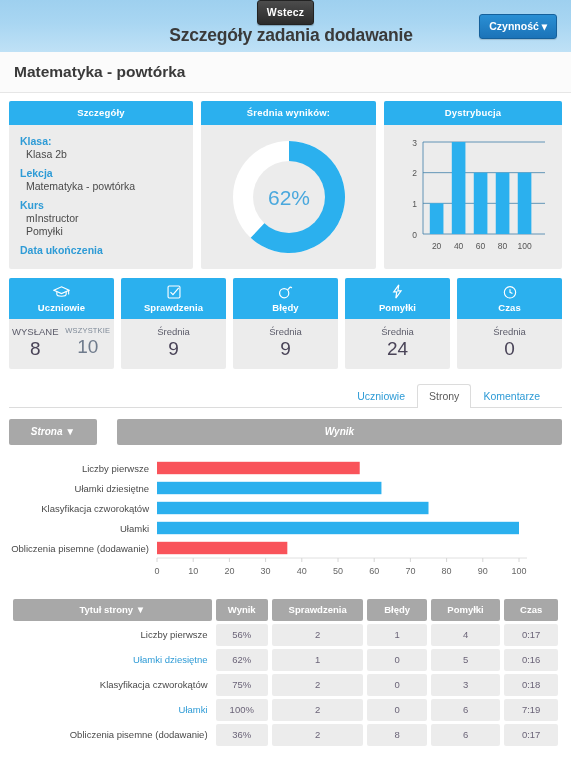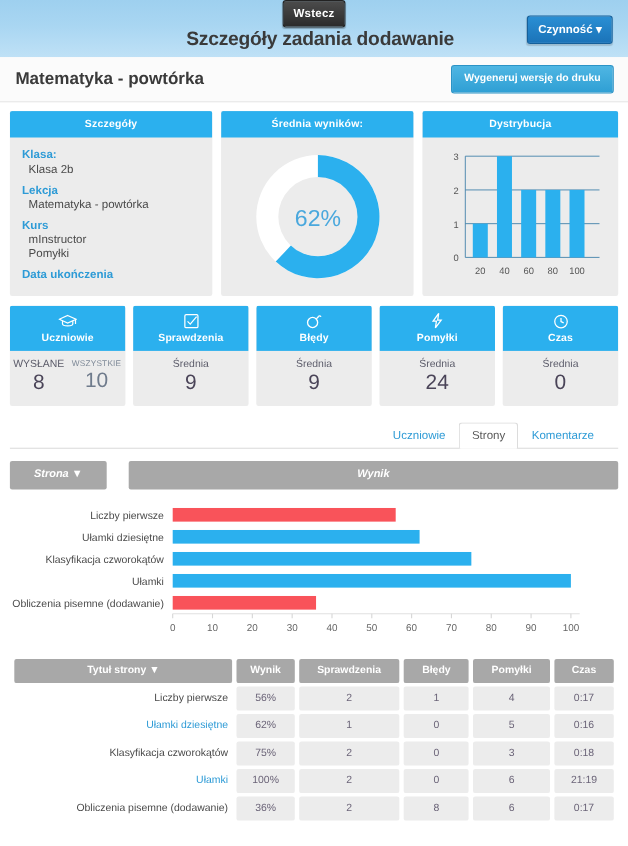--- a/index.html
+++ b/index.html
@@ -202,21 +202,20 @@
 <body>
 
 <div class="topbar">
   <div class="btn-back">Wstecz</div>
   <div class="topbar-title">Szczegóły zadania dodawanie</div>
   <div class="btn-action">Czynność ▾</div>
 </div>
 
 <div class="subbar">
   <div class="subbar-title">Matematyka - powtórka</div>
-  <div class="btn-print">Wygeneruj wersję do druku</div>
 </div>
 
 <div class="page">
 
   <div class="panels">
 
     <div class="panel details">
       <div class="panel-head">Szczegóły</div>
       <div class="panel-body">
         <div class="dl-label">Klasa:</div>
@@ -462,21 +461,21 @@
           <td class="">0</td>
           <td class="">3</td>
           <td class="">0:18</td>
         </tr>
         <tr>
           <td class="title link">Ułamki</td>
           <td class="">100%</td>
           <td class="">2</td>
           <td class="">0</td>
           <td class="">6</td>
-          <td class="">21:19</td>
+          <td class="">7:19</td>
         </tr>
         <tr>
           <td class="title">Obliczenia pisemne (dodawanie)</td>
           <td class="">36%</td>
           <td class="">2</td>
           <td class="">8</td>
           <td class="">6</td>
           <td class="">0:17</td>
         </tr>
       </tbody>

